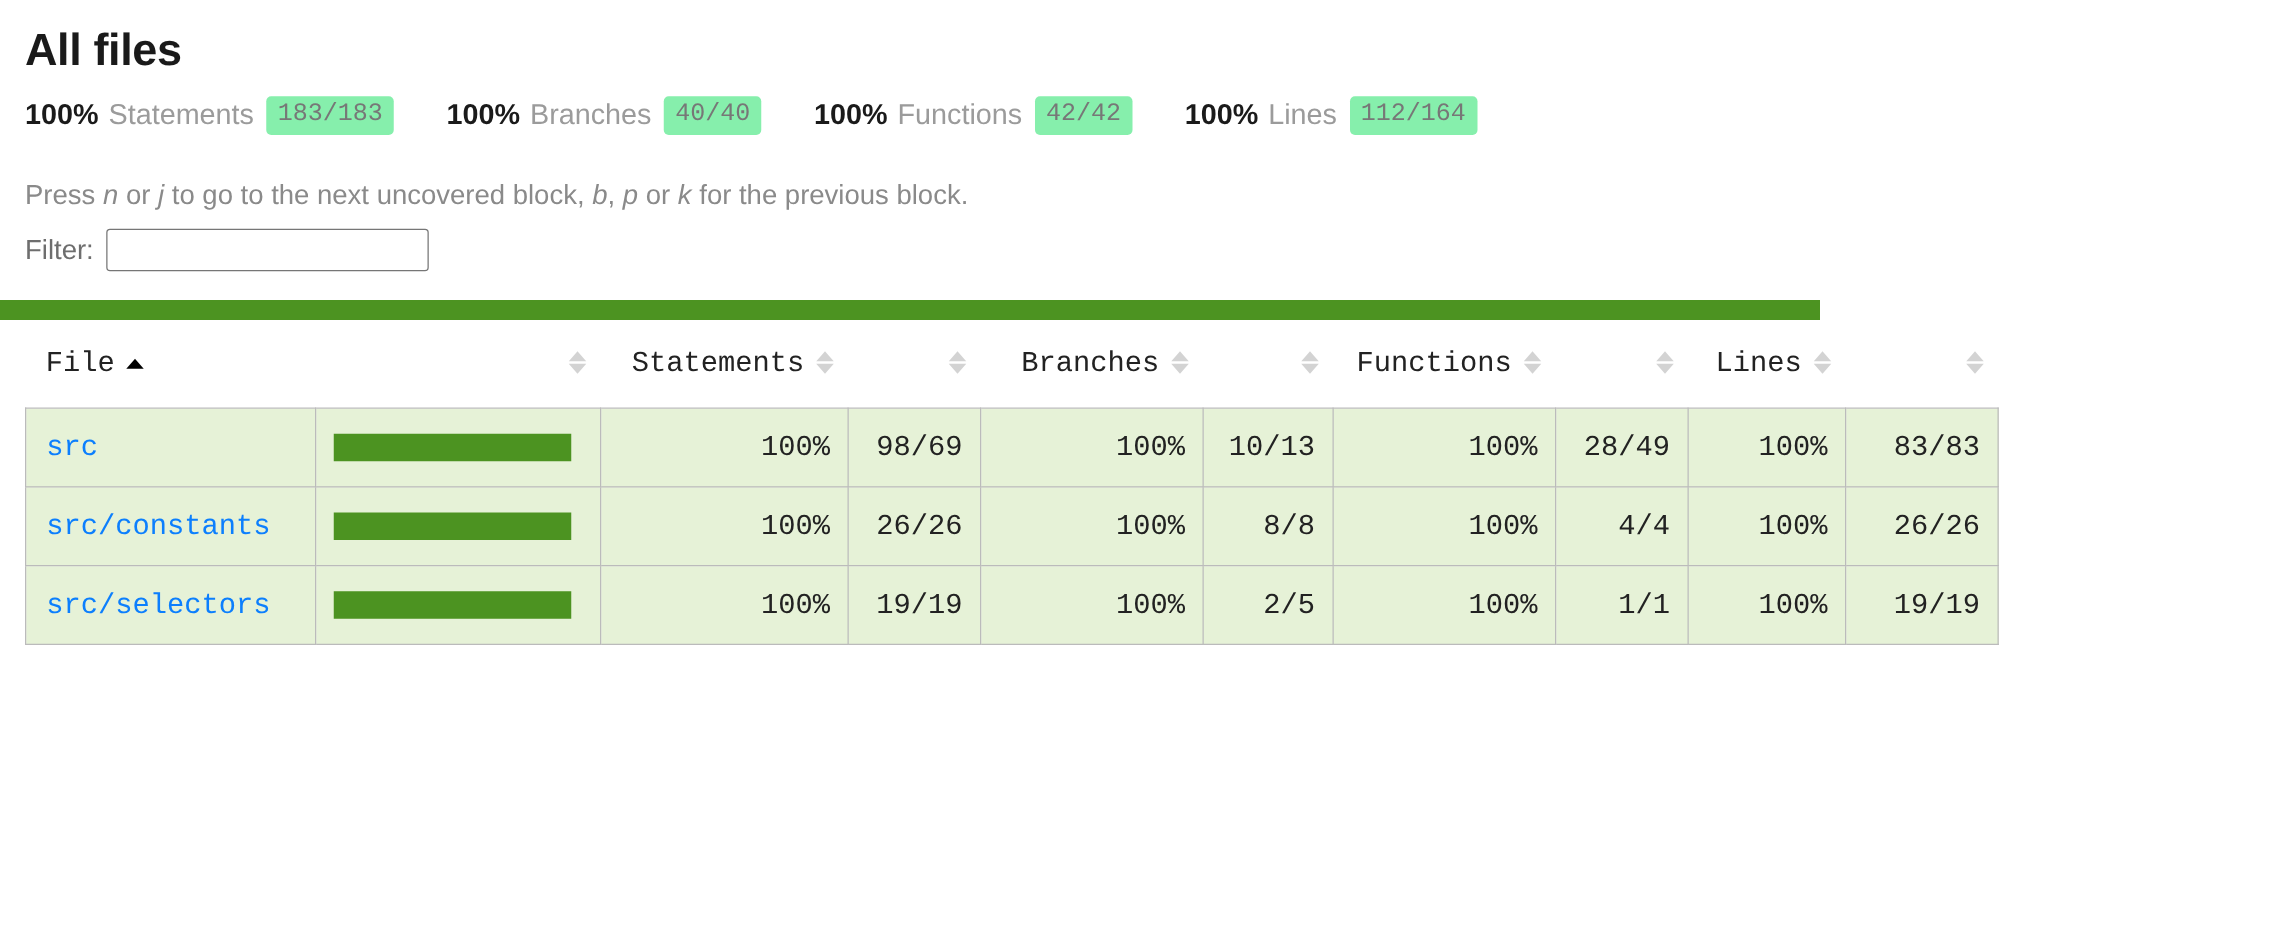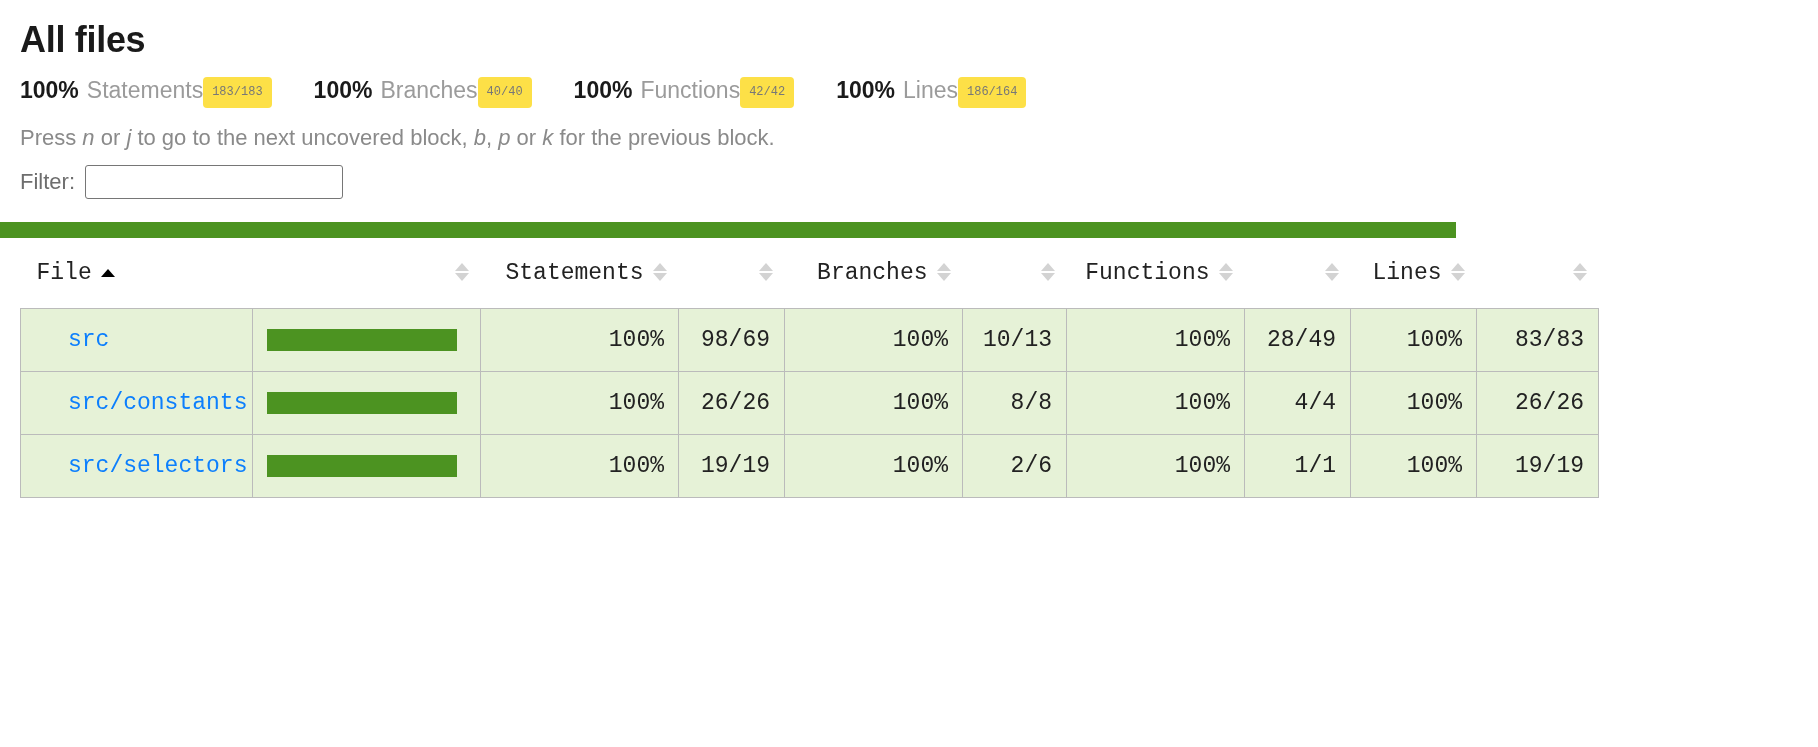--- a/index.html
+++ b/index.html
@@ -57,31 +57,32 @@
   }
   .summary-quiet {
     font-size: 23px;
     color: #9b9b9b;
     line-height: 26px;
     margin-left: 8px;
   }
   .summary-fraction {
     display: inline-block;
     font-family: "Liberation Mono", "DejaVu Sans Mono", monospace;
-    font-size: 12px;
+    font-size: 20px;
     line-height: 16px;
     color: #777777;
-    background: #fde047;
+    background: #86efac;
     border-radius: 4px;
     padding: 7px 9px 8px 9px;
+    margin-left: 10px;
     vertical-align: 3px;
   }
 
   .hint-line {
-    margin-top: 17px;
+    margin-top: 35px;
     font-size: 22px;
     line-height: 26px;
     color: #8a8a8a;
   }
   .hint-line i {
     font-style: italic;
   }
 
   .filter-row {
     margin-top: 14px;
@@ -163,21 +164,20 @@
     padding-left: 16px;
   }
   table.coverage-summary tbody td.pic {
     padding-left: 14px;
     padding-right: 14px;
   }
   table.coverage-summary td.file a {
     color: #0c7ffd;
     text-decoration: none;
     font-size: 23px;
-    margin-left: 31px;
   }
 
   
   .chart {
     width: 190px;
     height: 22px;
     background: transparent;
     position: relative;
   }
   .chart .cover-fill {
@@ -261,21 +261,21 @@
 
       <span class="summary-metric">
         <span class="summary-strong">100%</span><span class="summary-quiet">Branches</span><span class="summary-fraction">40/40</span>
       </span>
 
       <span class="summary-metric">
         <span class="summary-strong">100%</span><span class="summary-quiet">Functions</span><span class="summary-fraction">42/42</span>
       </span>
 
       <span class="summary-metric">
-        <span class="summary-strong">100%</span><span class="summary-quiet">Lines</span><span class="summary-fraction">186/164</span>
+        <span class="summary-strong">100%</span><span class="summary-quiet">Lines</span><span class="summary-fraction">112/164</span>
       </span>
 
     </div>
 
     <div class="hint-line"><span>Press </span><i>n</i><span> or </span><i>j</i><span> to go to the next uncovered block, </span><i>b</i><span>, </span><i>p</i><span> or </span><i>k</i><span> for the previous block.</span></div>
 
     <div class="filter-row">
       <label class="filter-label">Filter:</label><input class="filter-input" type="text" placeholder="" style="">
     </div>
 
@@ -353,21 +353,21 @@
           <td class="file"><a href="#">src/selectors</a></td>
           <td class="pic">
             <div class="chart">
               <span class="cover-fill" style="width: 100%;"></span>
                 <span class="cover-empty" style="width: 0%;"></span>
             </div>
           </td>
           <td class="pct">100%</td>
           <td class="abs">19/19</td>
           <td class="pct">100%</td>
-          <td class="abs">2/6</td>
+          <td class="abs">2/5</td>
           <td class="pct">100%</td>
           <td class="abs">1/1</td>
           <td class="pct">100%</td>
           <td class="abs">19/19</td>
         </tr>
 
 
       </tbody>
     </table>
   </div>

